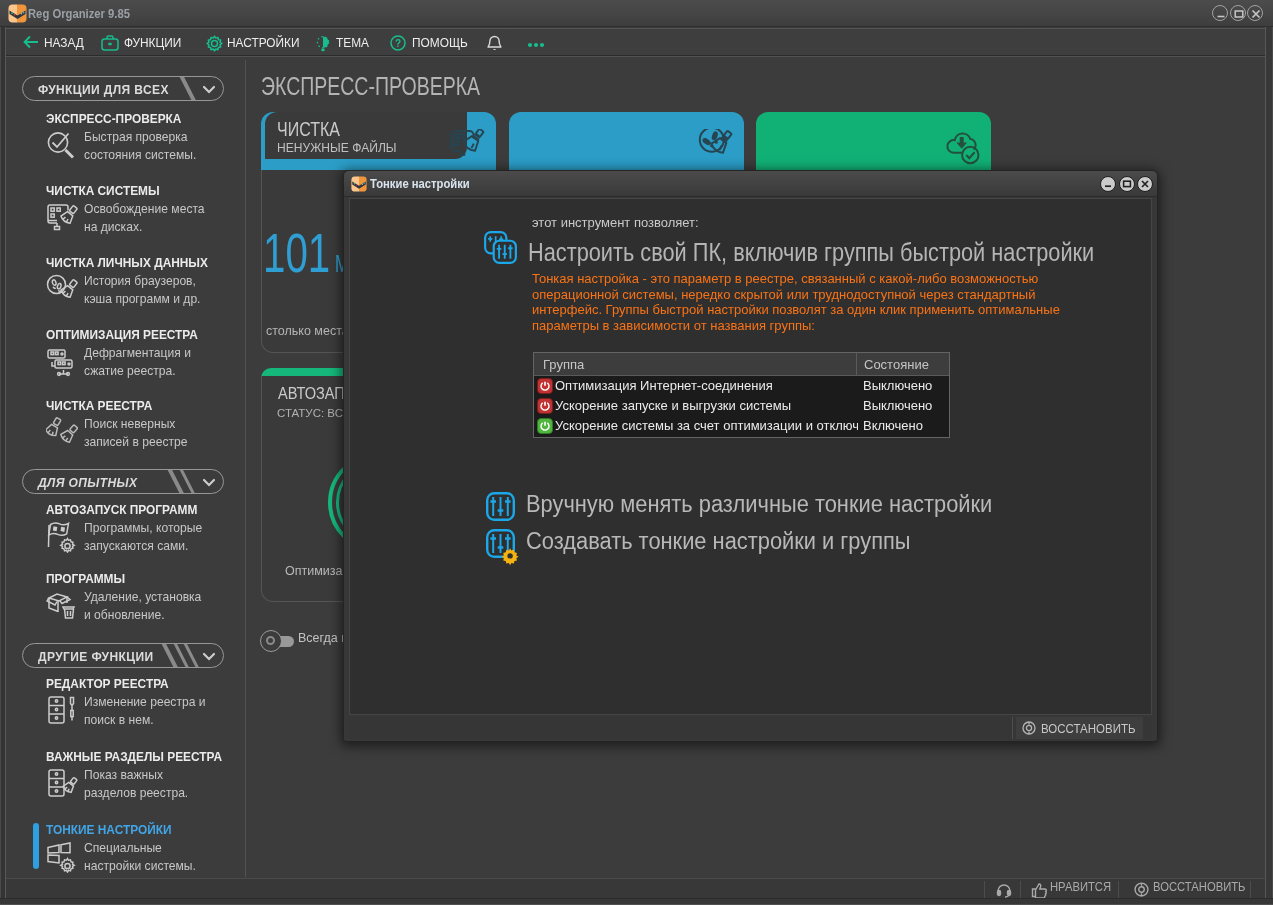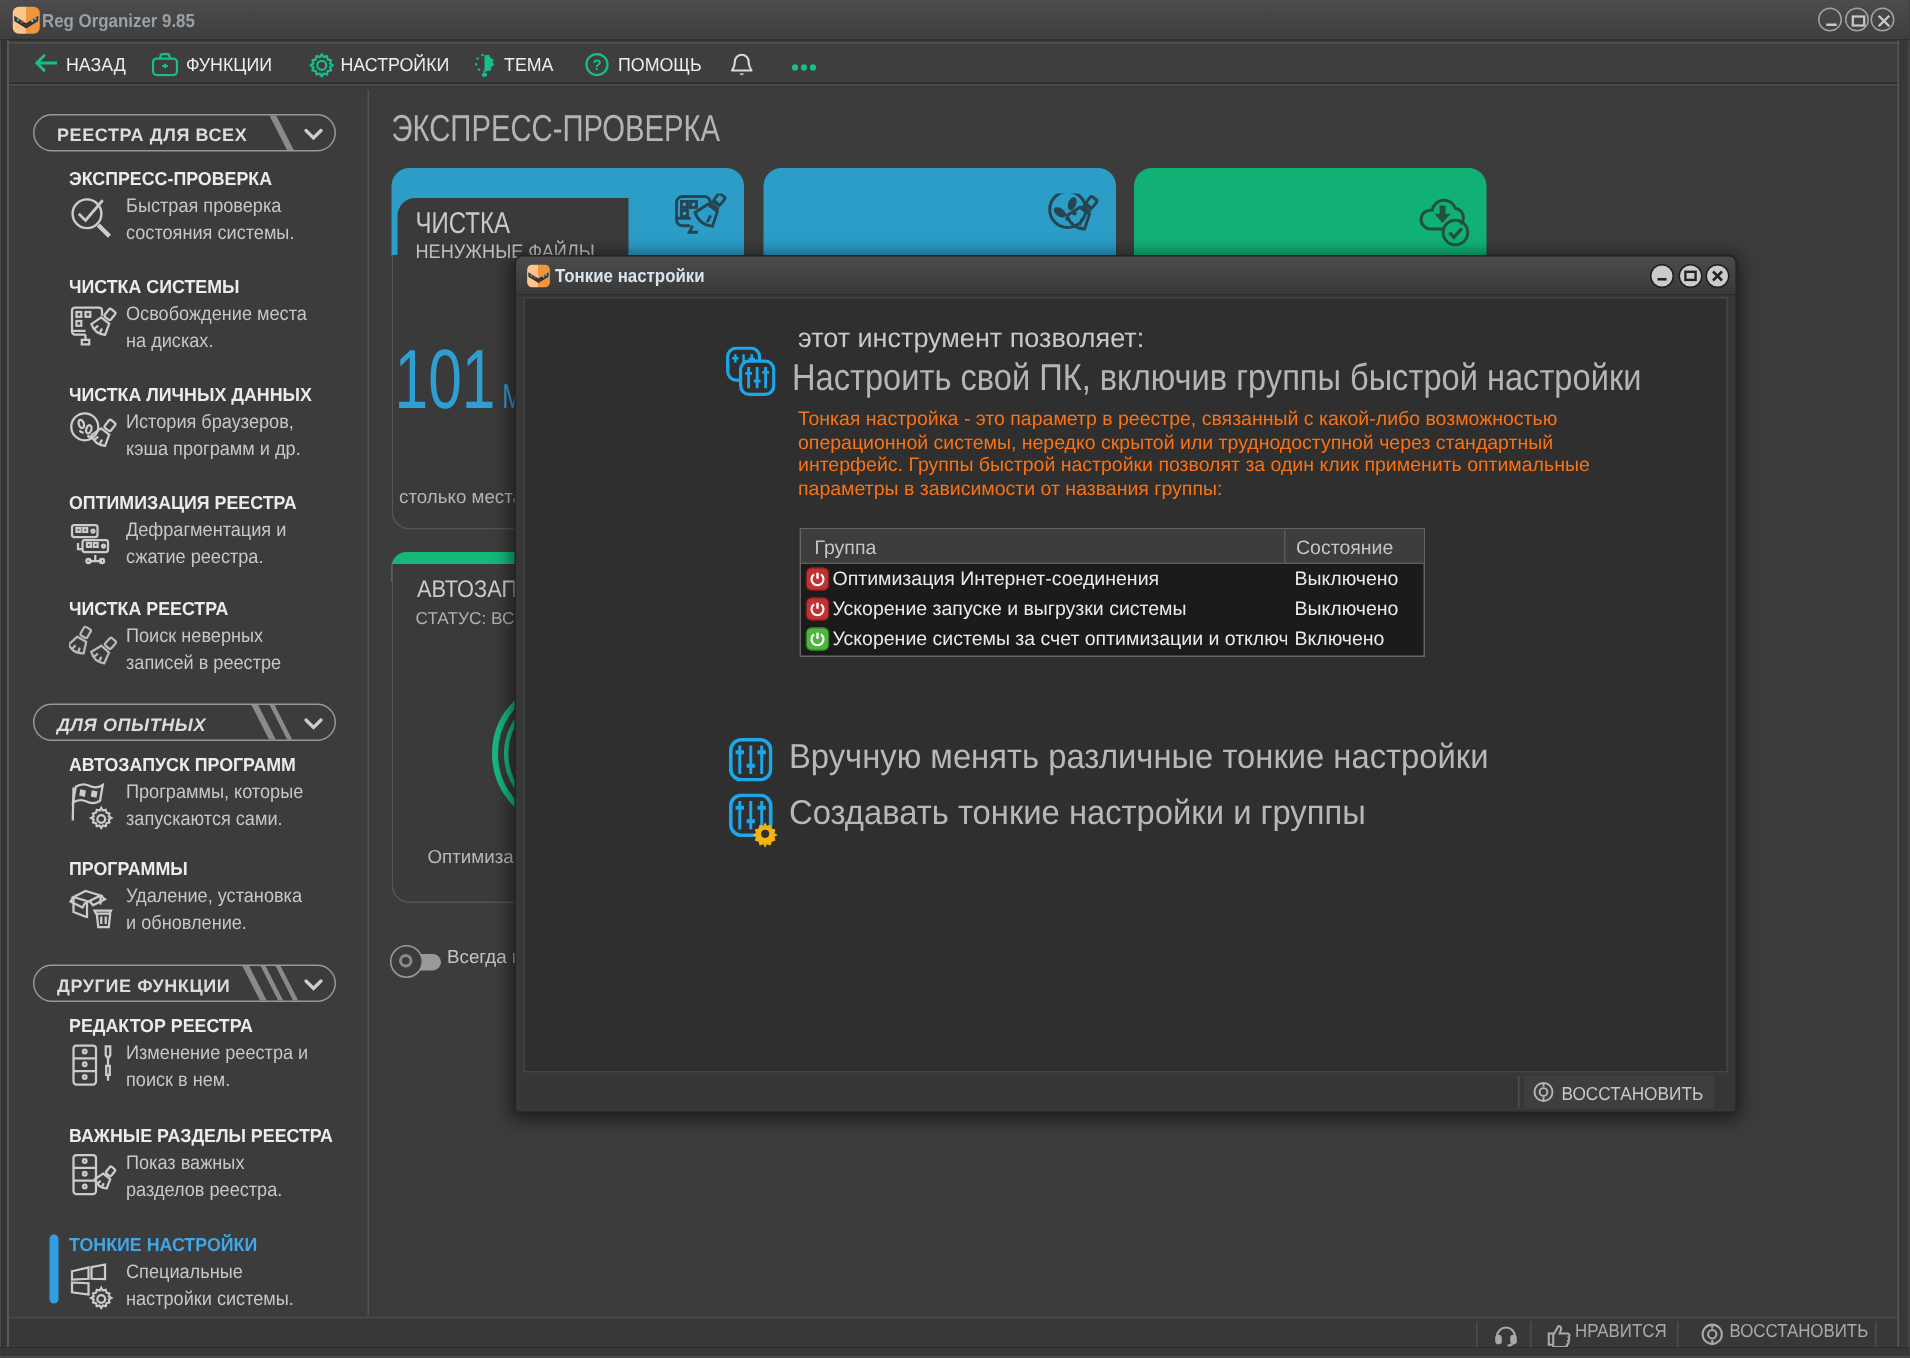--- a/index.html
+++ b/index.html
@@ -25,21 +25,21 @@
   .slash { position:absolute; top:-4px; width:4px; height:36px; background:#8a8a8a; transform:rotate(-27deg); }
   .slash2 { position:absolute; top:-4px; width:2.5px; height:36px; background:#8a8a8a; transform:rotate(-27deg); }
   .sideitem .t { position:absolute; left:46px; font-size:12.5px; font-weight:bold; color:#ebebeb; white-space:nowrap; transform:scaleX(0.95); transform-origin:0 0;}
   .sideitem .s { position:absolute; left:84px; font-size:13px; color:#c7c7c7; line-height:18px; white-space:nowrap; transform:scaleX(0.93); transform-origin:0 0;}
   .sideitem svg { position:absolute; left:46px; }
   #pagetitle { position:absolute; left:261px; top:72px; font-size:25px; color:#b4b4b4; transform:scaleX(0.78); transform-origin:0 0; white-space:nowrap; }
   .card { position:absolute; top:112px; width:235px; height:241px; border-radius:12px; }
   .card .hdr { position:absolute; left:0; top:0; width:235px; height:59px; border-radius:12px 12px 0 0; }
   .card .body { position:absolute; left:0; top:58px; width:235px; height:183px; background:#3a3a3a;
     border:1px solid #555555; border-top:none; border-radius:0 0 12px 12px; }
-  .card .tab { position:absolute; left:4px; top:20px; width:154px; height:47px; background:#3a3a3a;
+  .card .tab { position:absolute; left:4px; top:0; width:202px; height:47px; background:#3a3a3a;
     border-radius:12px 0 12px 0; }
   .card .ct { position:absolute; left:11.5px; top:6px; font-size:20px; color:#c9c9c9; transform:scaleX(0.8); transform-origin:0 0; white-space:nowrap;}
   .card .cs { position:absolute; left:11.5px; top:27.5px; font-size:13px; color:#c0c0c0; transform:scaleX(0.93); transform-origin:0 0; white-space:nowrap;}
   .cicon { position:absolute; left:188px; top:17px; }
   #dialog { position:absolute; left:343px; top:170px; width:815px; height:572px; background:#373737;
     border:1px solid #242424; border-radius:5px 5px 3px 3px; box-shadow:0 2px 12px 2px rgba(0,0,0,0.55); }
   #dlgtitle { position:absolute; left:0; top:0; width:813px; height:26px;
     background:linear-gradient(#4b4b4b,#393939); border-bottom:1px solid #2c2c2c; border-radius:5px 5px 0 0; }
   #dlgpanel { position:absolute; left:5px; top:27px; width:803px; height:517px; background:#2f2f2f;
     border:1px solid #454545; }
@@ -132,21 +132,21 @@
 </svg>
 <svg class="tbicon" style="left:526px; top:13px;" width="18" height="6" viewBox="0 0 18 6">
   <circle cx="3" cy="3" r="2.1" fill="#17bd8c"></circle>
       <circle cx="9" cy="3" r="2.1" fill="#17bd8c"></circle>
       <circle cx="15" cy="3" r="2.1" fill="#17bd8c"></circle>
 </svg>
   </div>
 <div id="toolbarbtm"></div>
 <div id="sidedivider"></div>
 <div class="pill" style="top:76px;">
-    <span class="ptxt">РЕЕСТРА ДЛЯ ВСЕХ</span>
+    <span class="ptxt">ФУНКЦИИ ДЛЯ ВСЕХ</span>
   <div class="slash" style="left:164px;"></div>
   <svg class="chev" width="14" height="9" viewBox="0 0 14 9">
       <path d="M2 2 L7 7 L12 2" fill="none" stroke="#cccccc" stroke-width="2.2" stroke-linecap="round"></path>
     </svg>
 </div>
 <div class="sideitem">
   <div class="t" style="top:112px;">ЭКСПРЕСС-ПРОВЕРКА</div>
   <svg style="top:130px;" width="31" height="32" viewBox="0 0 31 32" fill="none" stroke="#cccccc" stroke-width="1.6">
     <circle cx="12" cy="12.5" r="9.6"></circle>
       <path d="M19.5 20 L27 27.5" stroke-width="3"></path>
@@ -380,21 +380,21 @@
       <svg width="12" height="12" viewBox="0 0 12 12">
         <rect x="2.6" y="3.2" width="6.8" height="5.4" fill="none" stroke="#222" stroke-width="1.6"></rect>
       </svg>
     </div>
   <div class="dwbtn" style="left:793px;">
       <svg width="12" height="12" viewBox="0 0 12 12">
         <path d="M3 3 L9 9 M9 3 L3 9" stroke="#222" stroke-width="1.7"></path>
       </svg>
     </div>
 
-  <div class="abs" style="left:188px; top:44px; font-size:18px; color:#c9c9c9;">этот инструмент позволяет:</div>
+  <div class="abs" style="left:188px; top:44px; font-size:13px; color:#c9c9c9;">этот инструмент позволяет:</div>
   <svg class="abs" style="left:140px; top:60px;" width="33" height="33" viewBox="0 0 35 35">
     <rect x="1.2" y="1.2" width="22.5" height="22.5" rx="6" fill="none" stroke="#1ba7e8" stroke-width="2.3"></rect>
     <g stroke="#1ba7e8" stroke-width="1.8">
       <path d="M6.6 5.5 v6 M12.4 5.5 v8 M18.2 5.5 v6"></path>
       <path d="M4.3 8.3 h4.6 M15.9 8.8 h4.6"></path>
     </g>
     <rect x="10.3" y="10.3" width="23.5" height="23.5" rx="6" fill="#2f2f2f" stroke="#1ba7e8" stroke-width="2.3"></rect>
     <g stroke="#1ba7e8" stroke-width="2">
       <path d="M16 14.5 v15 M22 14.5 v15 M28 14.5 v15"></path>
       <path d="M13.6 19 h4.8 M19.6 24.5 h4.8 M25.6 18.3 h4.8"></path>

